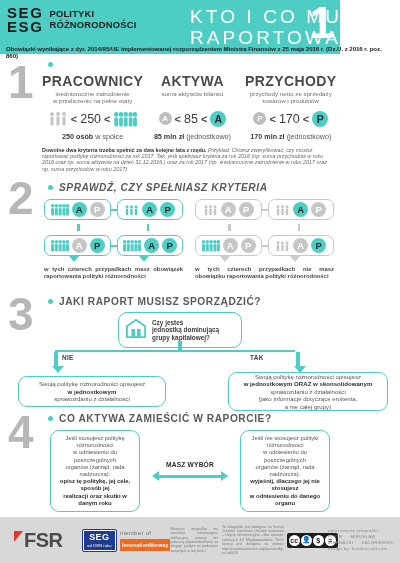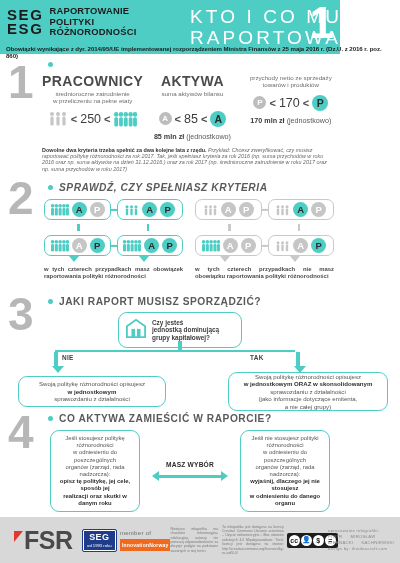--- a/index.html
+++ b/index.html
@@ -190,21 +190,21 @@
     width:0;height:0;border-top:5px solid transparent;border-bottom:5px solid transparent;
     border-left:7px solid #4ecdc4;
   }
 
   
   .footer{
     position:absolute;left:0;bottom:0;width:400px;height:46px;
     background:#d8d8d8;display:flex;align-items:center;
   }
   .f-fsr{width:112px;display:flex;align-items:center;padding-left:14px;box-sizing:border-box;}
-  .fsr-text{font-size:25px;font-weight:bold;color:#4a4a4a;letter-spacing:-.5px;}
+  .fsr-text{font-size:20px;font-weight:bold;color:#4a4a4a;letter-spacing:-.5px;}
   .fsr-mark{
     width:0;height:0;border-left:9px solid #e2372f;border-bottom:11px solid transparent;
     margin-right:1px;margin-bottom:7px;
   }
   .seg-badge{
     width:44px;background:#1f3c8a;color:#fff;border-radius:1px;
     padding:2px 3px;box-sizing:border-box;text-align:center;border:1.5px solid #fff;
     outline:1px solid #1f3c8a;
   }
   .seg-badge .t{font-size:9px;font-weight:bold;letter-spacing:.3px;line-height:9px;}
@@ -231,21 +231,20 @@
 
 <div class="page">
 
   <div class="header">
     <div class="logo-block">
       <div class="segesg">
         <div>SEG</div>
         <div>ESG</div>
       </div>
       <div class="logo-sub">
-        <div>RAPORTOWANIE</div>
         <div>POLITYKI</div>
         <div>RÓŻNORODNOŚCI</div>
       </div>
     </div>
     <div class="header-title">
       <div>KTO I CO MUSI</div>
       <div>RAPORTOWAĆ?</div>
     </div>
     <div class="header-num">1</div>
     <div class="header-note">Obowiązki wynikające z dyr. 2014/95/UE implementowanej rozporządzeniem Ministra Finansów z 25 maja 2016 r. (Dz.U. z 2016 r. poz. 860)</div>
@@ -291,20 +290,24 @@
               <circle cx="12.8" cy="3.4" r="2.3"></circle>
                   <rect x="10.9" y="6.2" width="3.8" height="9.4" rx="1.5"></rect>
               <circle cx="17.6" cy="3.4" r="2.3"></circle>
                   <rect x="15.7" y="6.2" width="3.8" height="9.4" rx="1.5"></rect>
               <circle cx="22" cy="3.4" r="2.3"></circle>
                   <rect x="20.1" y="6.2" width="3.8" height="9.4" rx="1.5"></rect>
             </g>
               </svg>
           </span>
         </div>
+        <div class="crit-threshold">
+          <b>250 osób</b>
+          <span>w spółce</span>
+        </div>
       </div>
 
       <div class="crit">
         <div class="crit-name">AKTYWA</div>
         <div class="crit-desc">
           <div>suma aktywów bilansu</div>
           <div>&nbsp;</div>
         </div>
         <div class="crit-formula">
           <span class="badge small">A</span>
@@ -313,20 +316,21 @@
           <span class="lt">&lt;</span>
           <span class="badge big">A</span>
         </div>
         <div class="crit-threshold">
           <b>85 mln zł</b>
           <span>(jednostkowo)</span>
         </div>
       </div>
 
       <div class="crit">
+        <div class="crit-name">PRZYCHODY</div>
         <div class="crit-desc">
           <div>przychody netto ze sprzedaży</div>
           <div>towarów i produktów</div>
         </div>
         <div class="crit-formula">
           <span class="badge small">P</span>
           <span class="lt">&lt;</span>
           <span>170</span>
           <span class="lt">&lt;</span>
           <span class="badge big">P</span>

